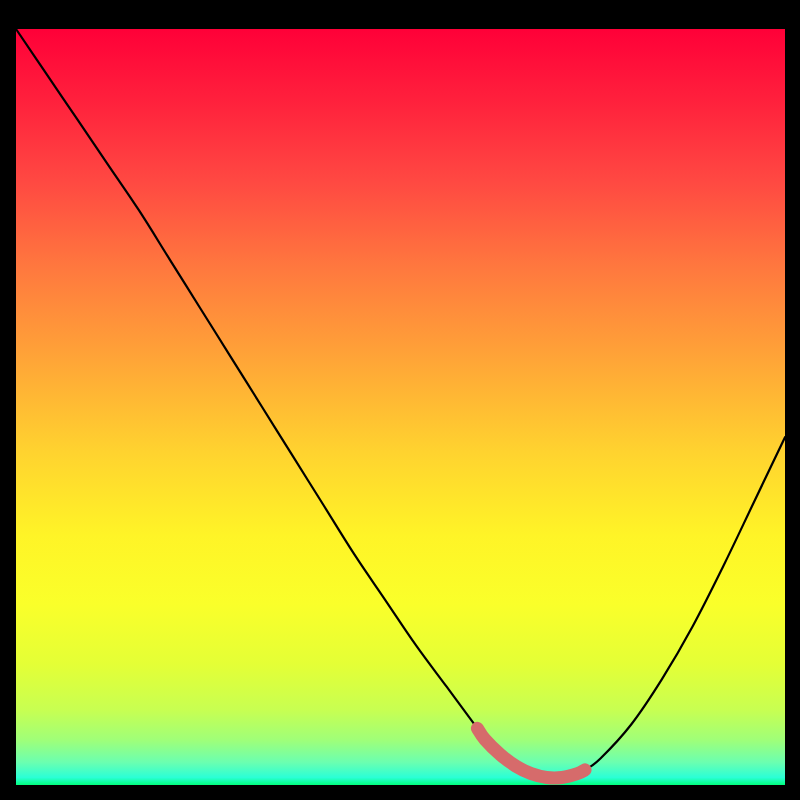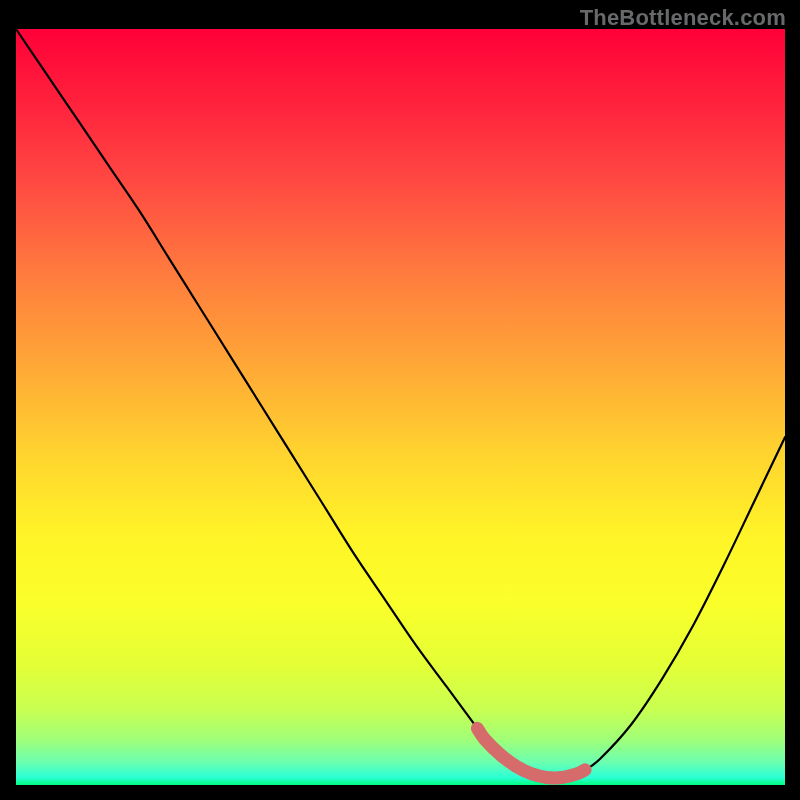--- a/index.html
+++ b/index.html
@@ -53,14 +53,13 @@
 <body>
 <div class="frame">
 
   <div class="plot-area">
     <svg class="curve" viewBox="0 0 769 756" preserveAspectRatio="none">
       <path fill="none" stroke="#000000" stroke-width="2.2" stroke-linecap="round" stroke-linejoin="round" d="M 0.00 0.00 C 5.54 8.16, 19.69 29.03, 30.76 45.36 C 41.83 61.69, 50.45 74.39, 61.52 90.72 C 72.59 107.05, 81.21 119.75, 92.28 136.08 C 103.35 152.41, 111.97 164.43, 123.04 181.44 C 134.11 198.45, 142.73 212.89, 153.80 230.58 C 164.87 248.27, 173.49 262.03, 184.56 279.72 C 195.63 297.41, 204.25 311.17, 215.32 328.86 C 226.39 346.55, 235.01 360.31, 246.08 378.00 C 257.15 395.69, 265.77 409.45, 276.84 427.14 C 287.91 444.83, 296.53 458.59, 307.60 476.28 C 318.67 493.97, 327.29 508.41, 338.36 525.42 C 349.43 542.43, 358.05 554.45, 369.12 570.78 C 380.19 587.11, 388.81 600.49, 399.88 616.14 C 410.95 631.79, 419.57 642.75, 430.64 657.72 C 441.71 672.69, 454.48 689.77, 461.40 699.30 C 468.32 708.83, 464.94 705.88, 469.09 710.64 C 473.24 715.40, 478.93 721.00, 484.47 725.76 C 490.01 730.52, 494.31 733.70, 499.85 737.10 C 505.39 740.50, 509.69 742.62, 515.23 744.66 C 520.77 746.70, 525.07 747.76, 530.61 748.44 C 536.15 749.12, 540.45 749.12, 545.99 748.44 C 551.53 747.76, 557.22 746.02, 561.37 744.66 C 565.52 743.30, 564.91 743.60, 569.06 740.88 C 573.21 738.16, 576.13 737.70, 584.44 729.54 C 592.75 721.38, 604.13 709.81, 615.20 695.52 C 626.27 681.23, 634.89 667.85, 645.96 650.16 C 657.03 632.47, 665.65 617.65, 676.72 597.24 C 687.79 576.83, 696.41 559.21, 707.48 536.76 C 718.55 514.31, 727.17 495.63, 738.24 472.50 C 749.31 449.37, 763.46 419.81, 769.00 408.24"></path>
       <path fill="none" stroke="#d66b6b" stroke-width="13" stroke-linecap="round" stroke-linejoin="round" d="M 461.40 699.30 C 462.78 701.34, 464.94 705.88, 469.09 710.64 C 473.24 715.40, 478.93 721.00, 484.47 725.76 C 490.01 730.52, 494.31 733.70, 499.85 737.10 C 505.39 740.50, 509.69 742.62, 515.23 744.66 C 520.77 746.70, 525.07 747.76, 530.61 748.44 C 536.15 749.12, 540.45 749.12, 545.99 748.44 C 551.53 747.76, 557.22 746.02, 561.37 744.66 C 565.52 743.30, 567.68 741.56, 569.06 740.88"></path>
     </svg>
   </div>
 
-  <div class="watermark">TheBottleneck.com</div>
 </div>
 
 </body></html>

